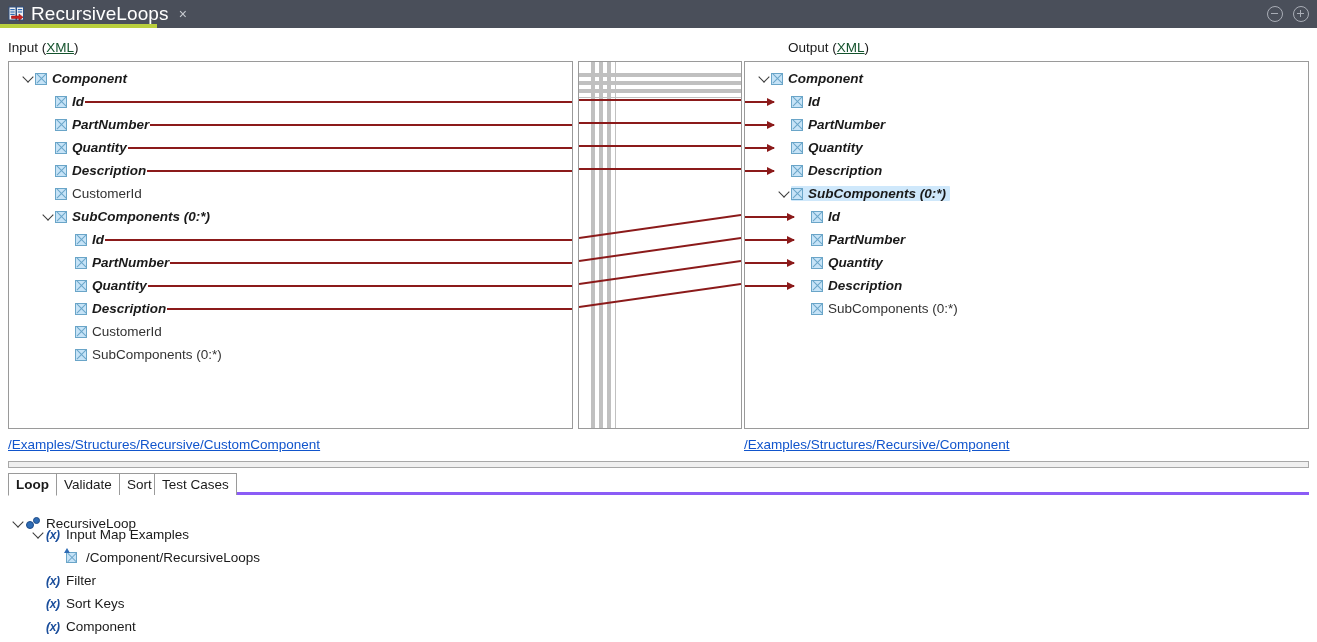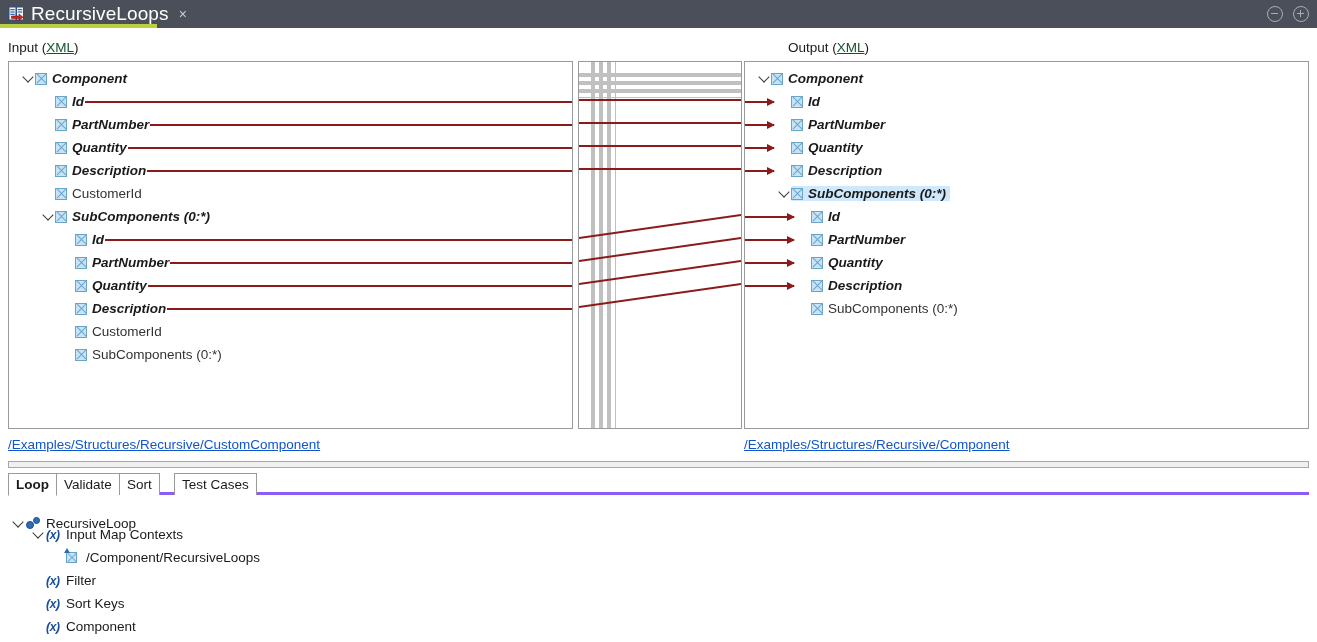--- a/index.html
+++ b/index.html
@@ -435,21 +435,21 @@
   <div id="btabs">
       <div class="btab active" style="left: 0px;">
         <span>Loop</span>
       </div>
       <div class="btab" style="left: 48px;">
         <span>Validate</span>
       </div>
       <div class="btab" style="left: 111px;">
         <span>Sort</span>
       </div>
-      <div class="btab" style="left: 146px; margin-left: 20px;">
+      <div class="btab" style="left: 146px;">
         <span>Test Cases</span>
       </div>
     </div>
 </div>
 
 <div id="brows">
     <div class="brow" style="top: 500px; left: 10px; margin-top: 12px;">
       <span class="tw" style="width: 16px; display: flex; align-items: center; justify-content: center;">
         <i class="bchev"></i>
       </span>
@@ -461,21 +461,21 @@
       </span>
       <span>RecursiveLoop</span>
     </div>
     <div class="brow" style="top: 523px; left: 30px;">
       <span class="tw" style="width: 16px; display: flex; align-items: center; justify-content: center;">
         <i class="bchev"></i>
       </span>
       <span style="width: 20px; display: flex; align-items: center;">
         <span class="fx">(x)</span>
       </span>
-      <span>Input Map Contexts</span>
+      <span>Input Map Examples</span>
     </div>
     <div class="brow" style="top: 546px; left: 50px;">
       <span class="tw" style="width: 16px; display: flex; align-items: center; justify-content: center;"></span>
       <span style="width: 20px; display: flex; align-items: center;">
         <span class="elemicon">
           <span class="uparrow"></span>
         </span>
       </span>
       <span>/Component/RecursiveLoops</span>
     </div>

